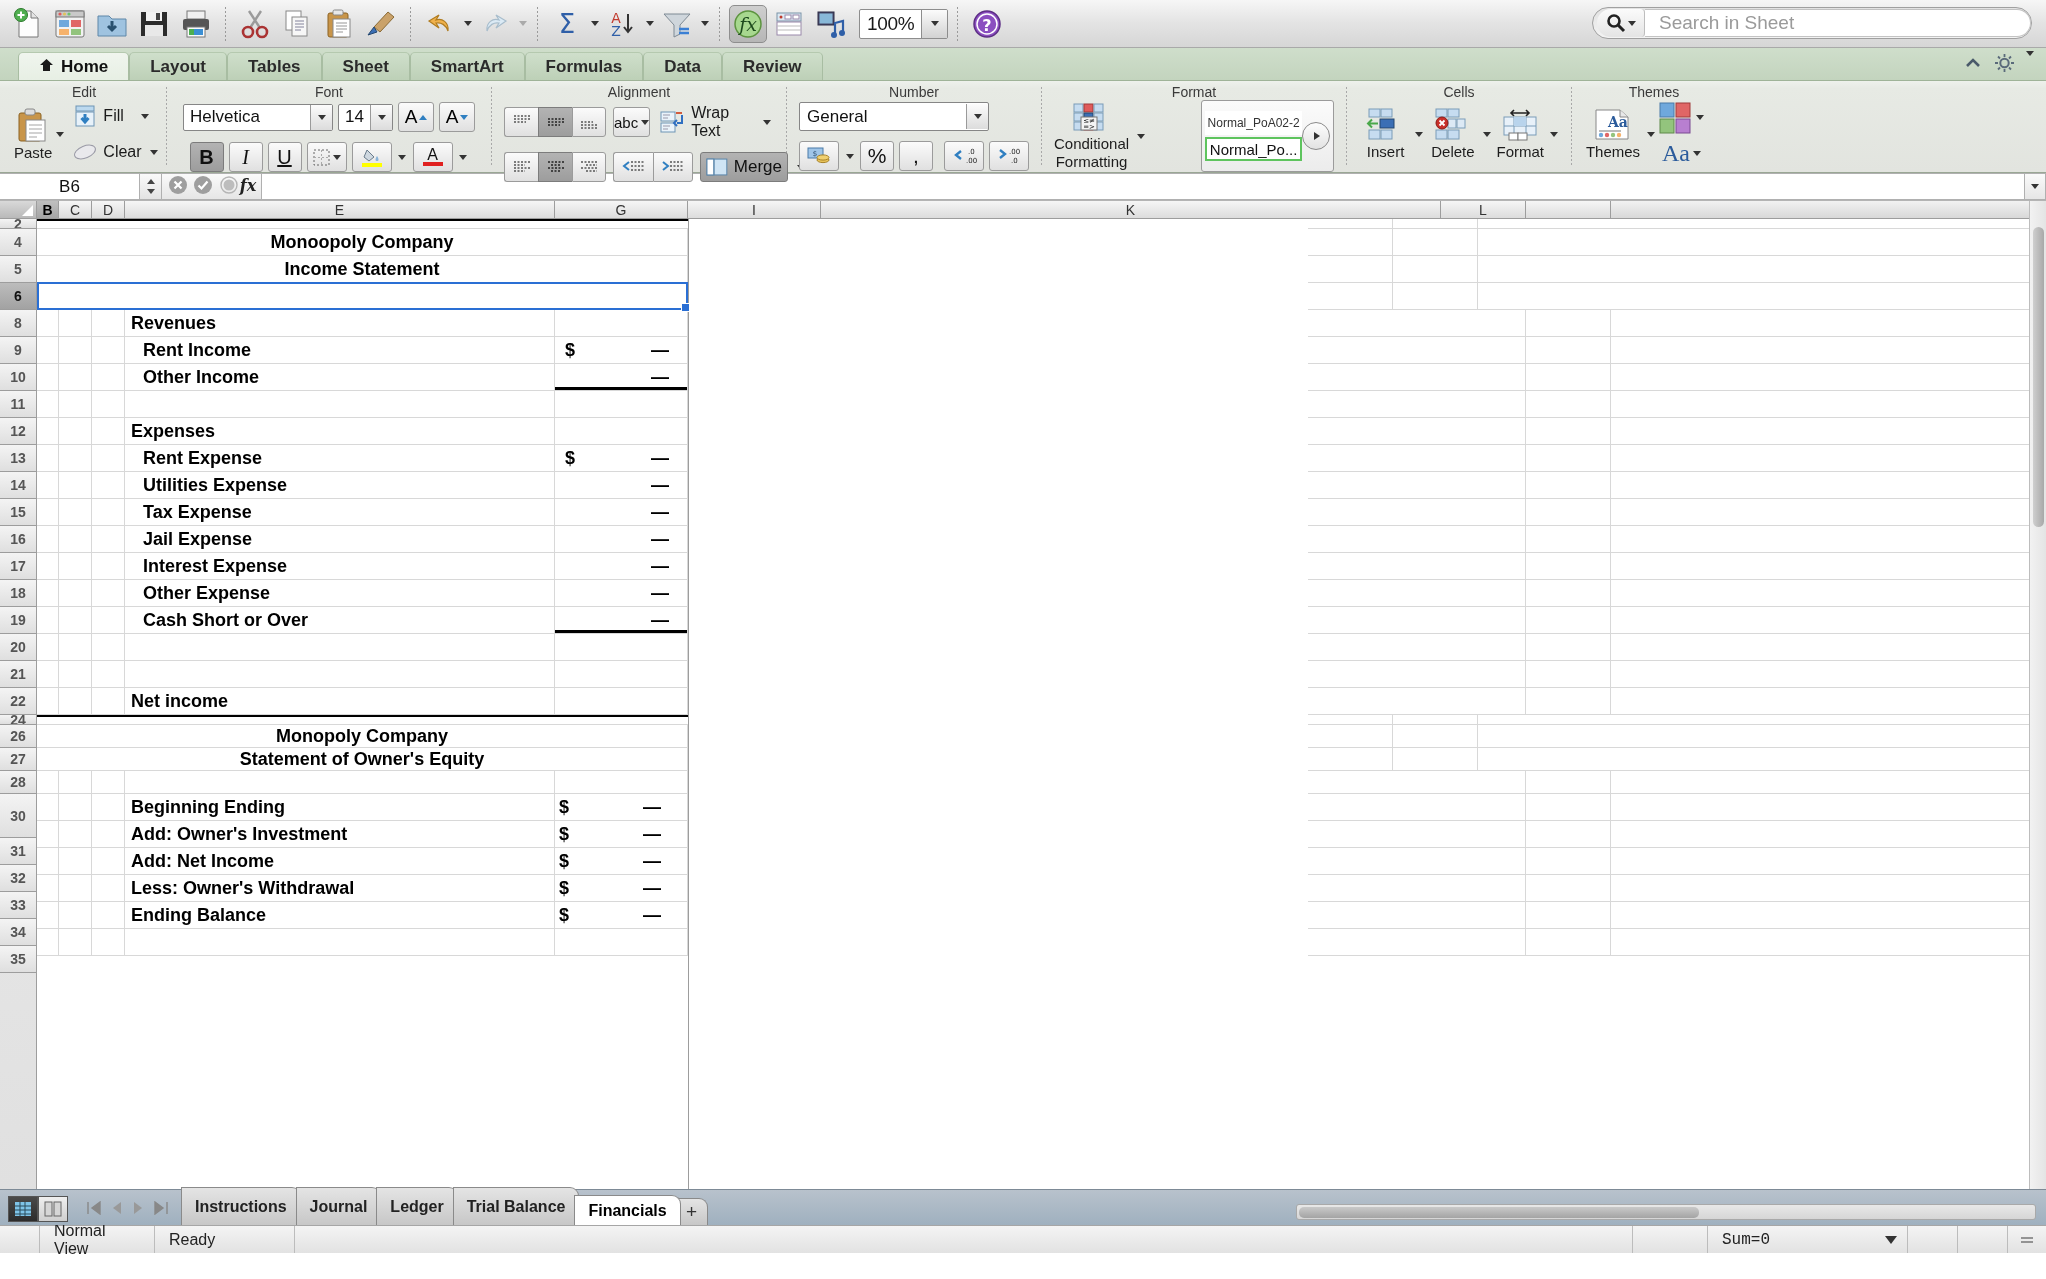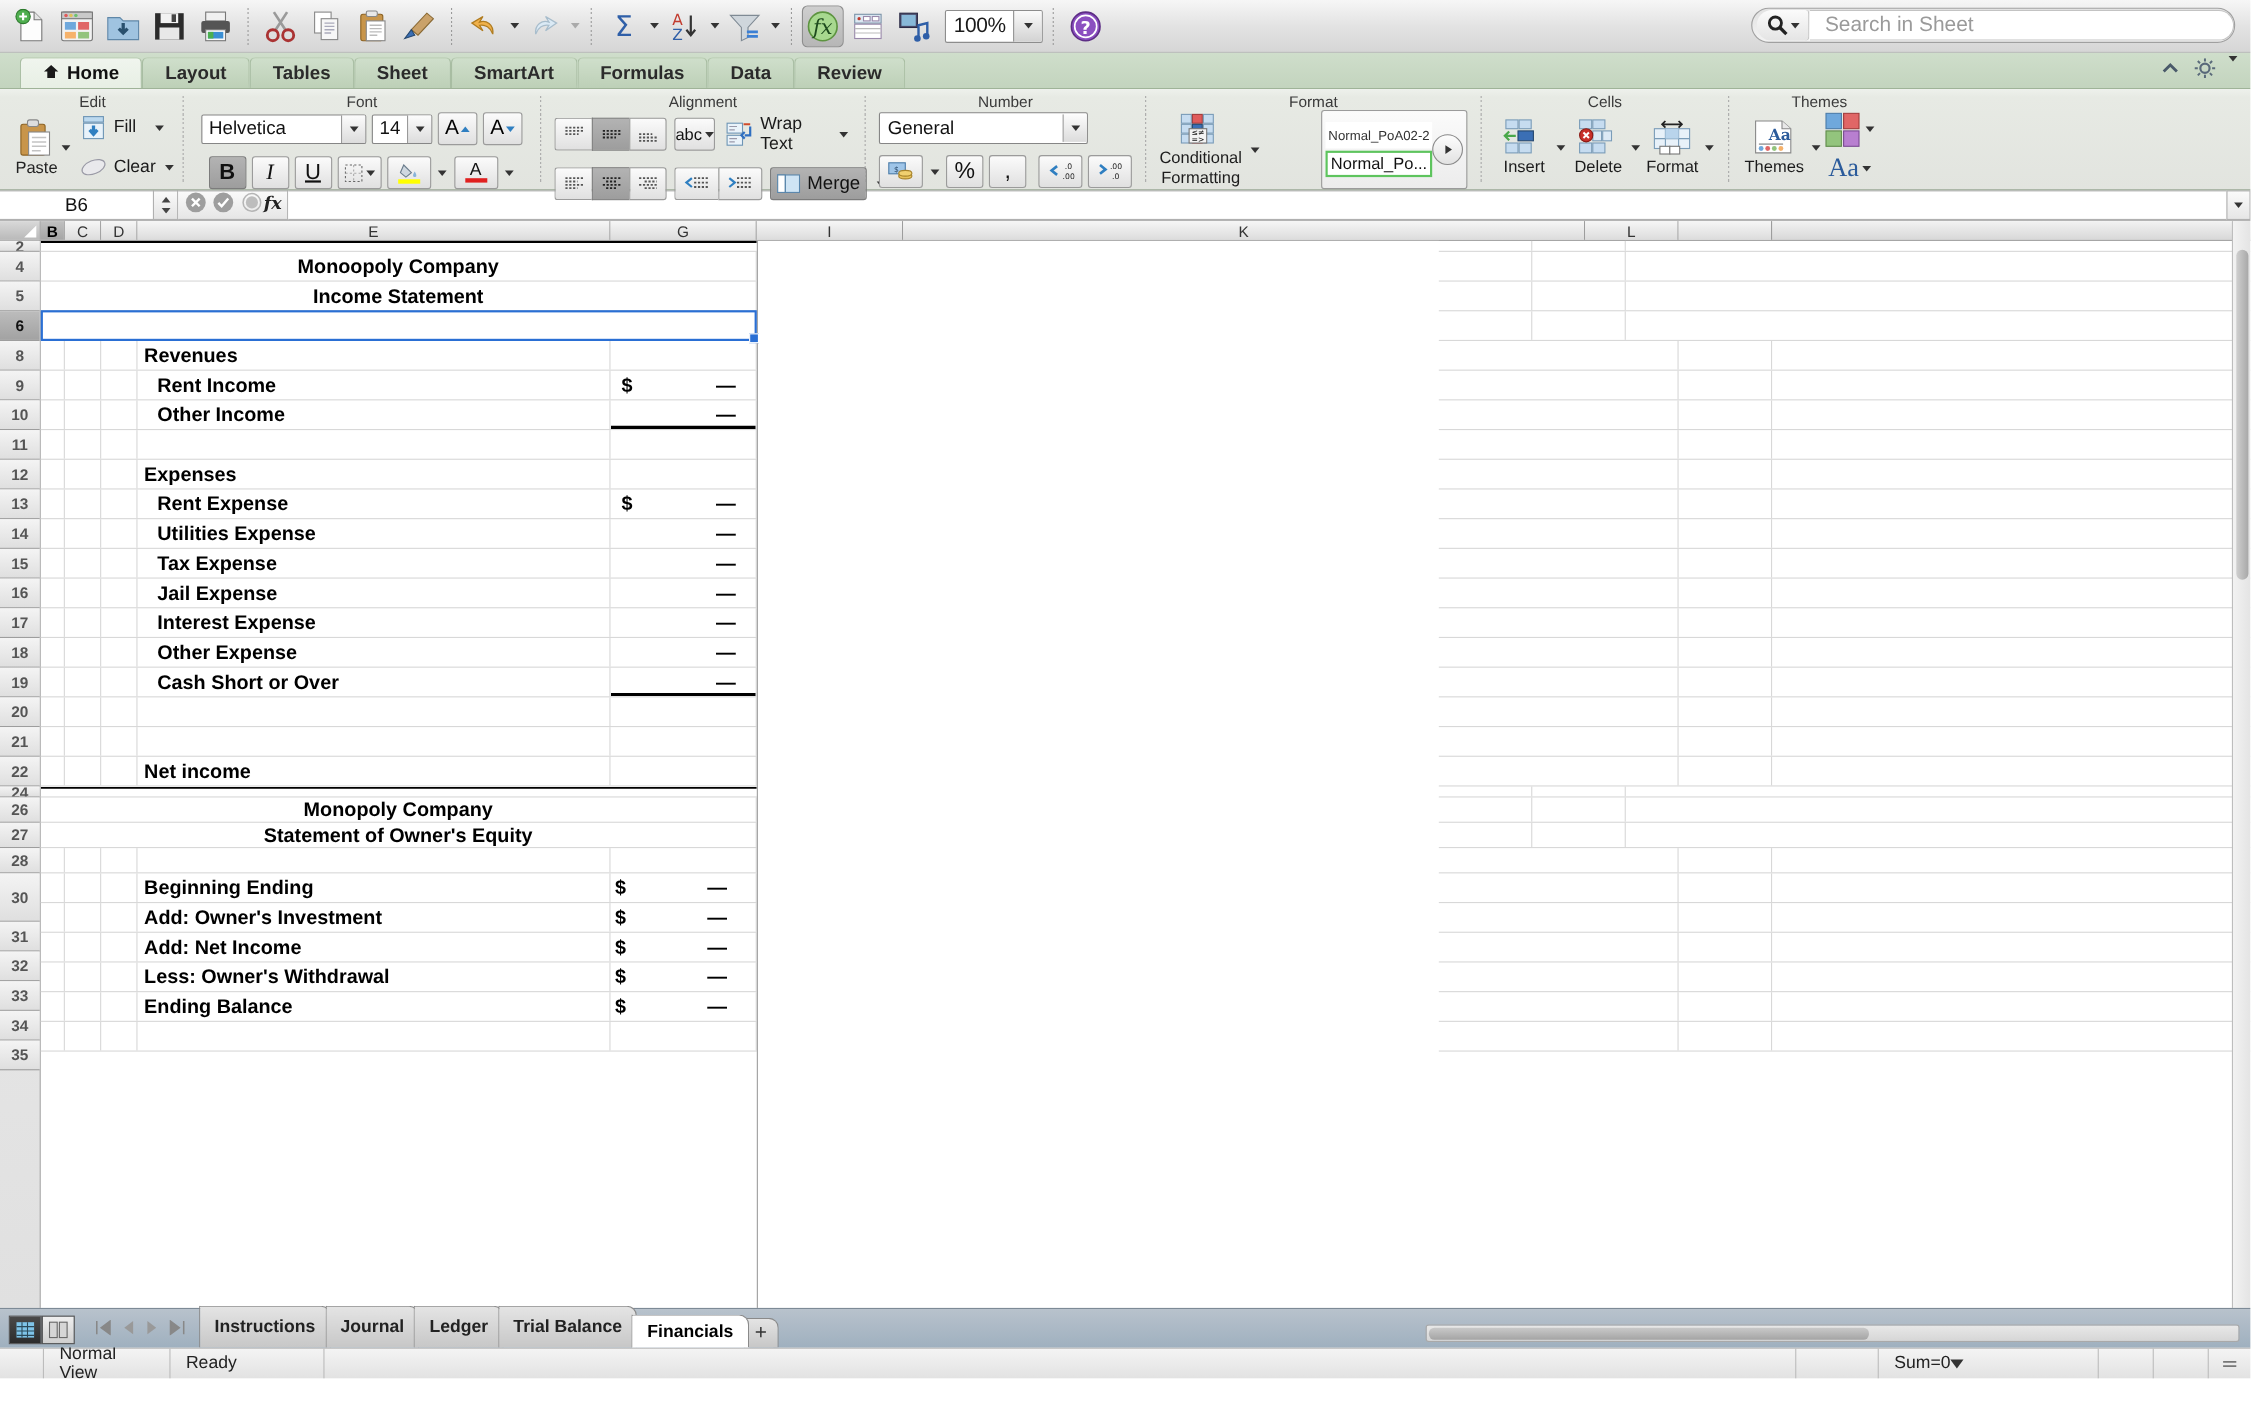--- a/index.html
+++ b/index.html
@@ -186,22 +186,22 @@
     border-radius:0 9px 0 0; font-size:19px; color:#333;}
   .hscroll { position:absolute; right:10px; bottom:5px; width:740px; height:16px;
     background:linear-gradient(to bottom,#e8e8e8,#d6d6d6); border:1px solid #a9a9a9; border-radius:3px;}
   .hthumb { position:absolute; left:2px; top:2px; width:400px; height:11px; border-radius:5px;
     background:linear-gradient(to bottom,#c9c9c9,#a4a4a4);}
 
   .statusbar { height:28px; background:linear-gradient(to bottom,#f4f4f4,#e2e2e2);
     border-top:1px solid #a6a6a6; display:flex; align-items:stretch; font-size:16px; color:#222;}
   .sb-cell { display:flex;align-items:center; padding:0 14px; border-right:1px solid #bcbcbc;}
   .sb-flex { flex:1; border-right:1px solid #bcbcbc;}
-  .sb-sum { width:200px; display:flex;align-items:center;
-    padding:0 10px 0 14px; border-right:1px solid #bcbcbc;}
+  .sb-sum { width:200px; display:flex;align-items:center;justify-content:space-between;
+    padding:0 10px 0 14px; border-right:1px solid #bcbcbc;font-family:Liberation Mono, monospace;}
   .sb-sm { width:50px; border-right:1px solid #bcbcbc;}
   .sb-end { width:38px; display:flex;align-items:center;justify-content:center;}
 </style>
 </head>
 <body>
 
 <div class="toolbar">
   <div class="tb-btn">
     <svg width="30" height="32" viewBox="0 0 30 32">
         <path d="M6 3h12l7 7v19H6z" fill="#fdfdfd" stroke="#777"></path>

